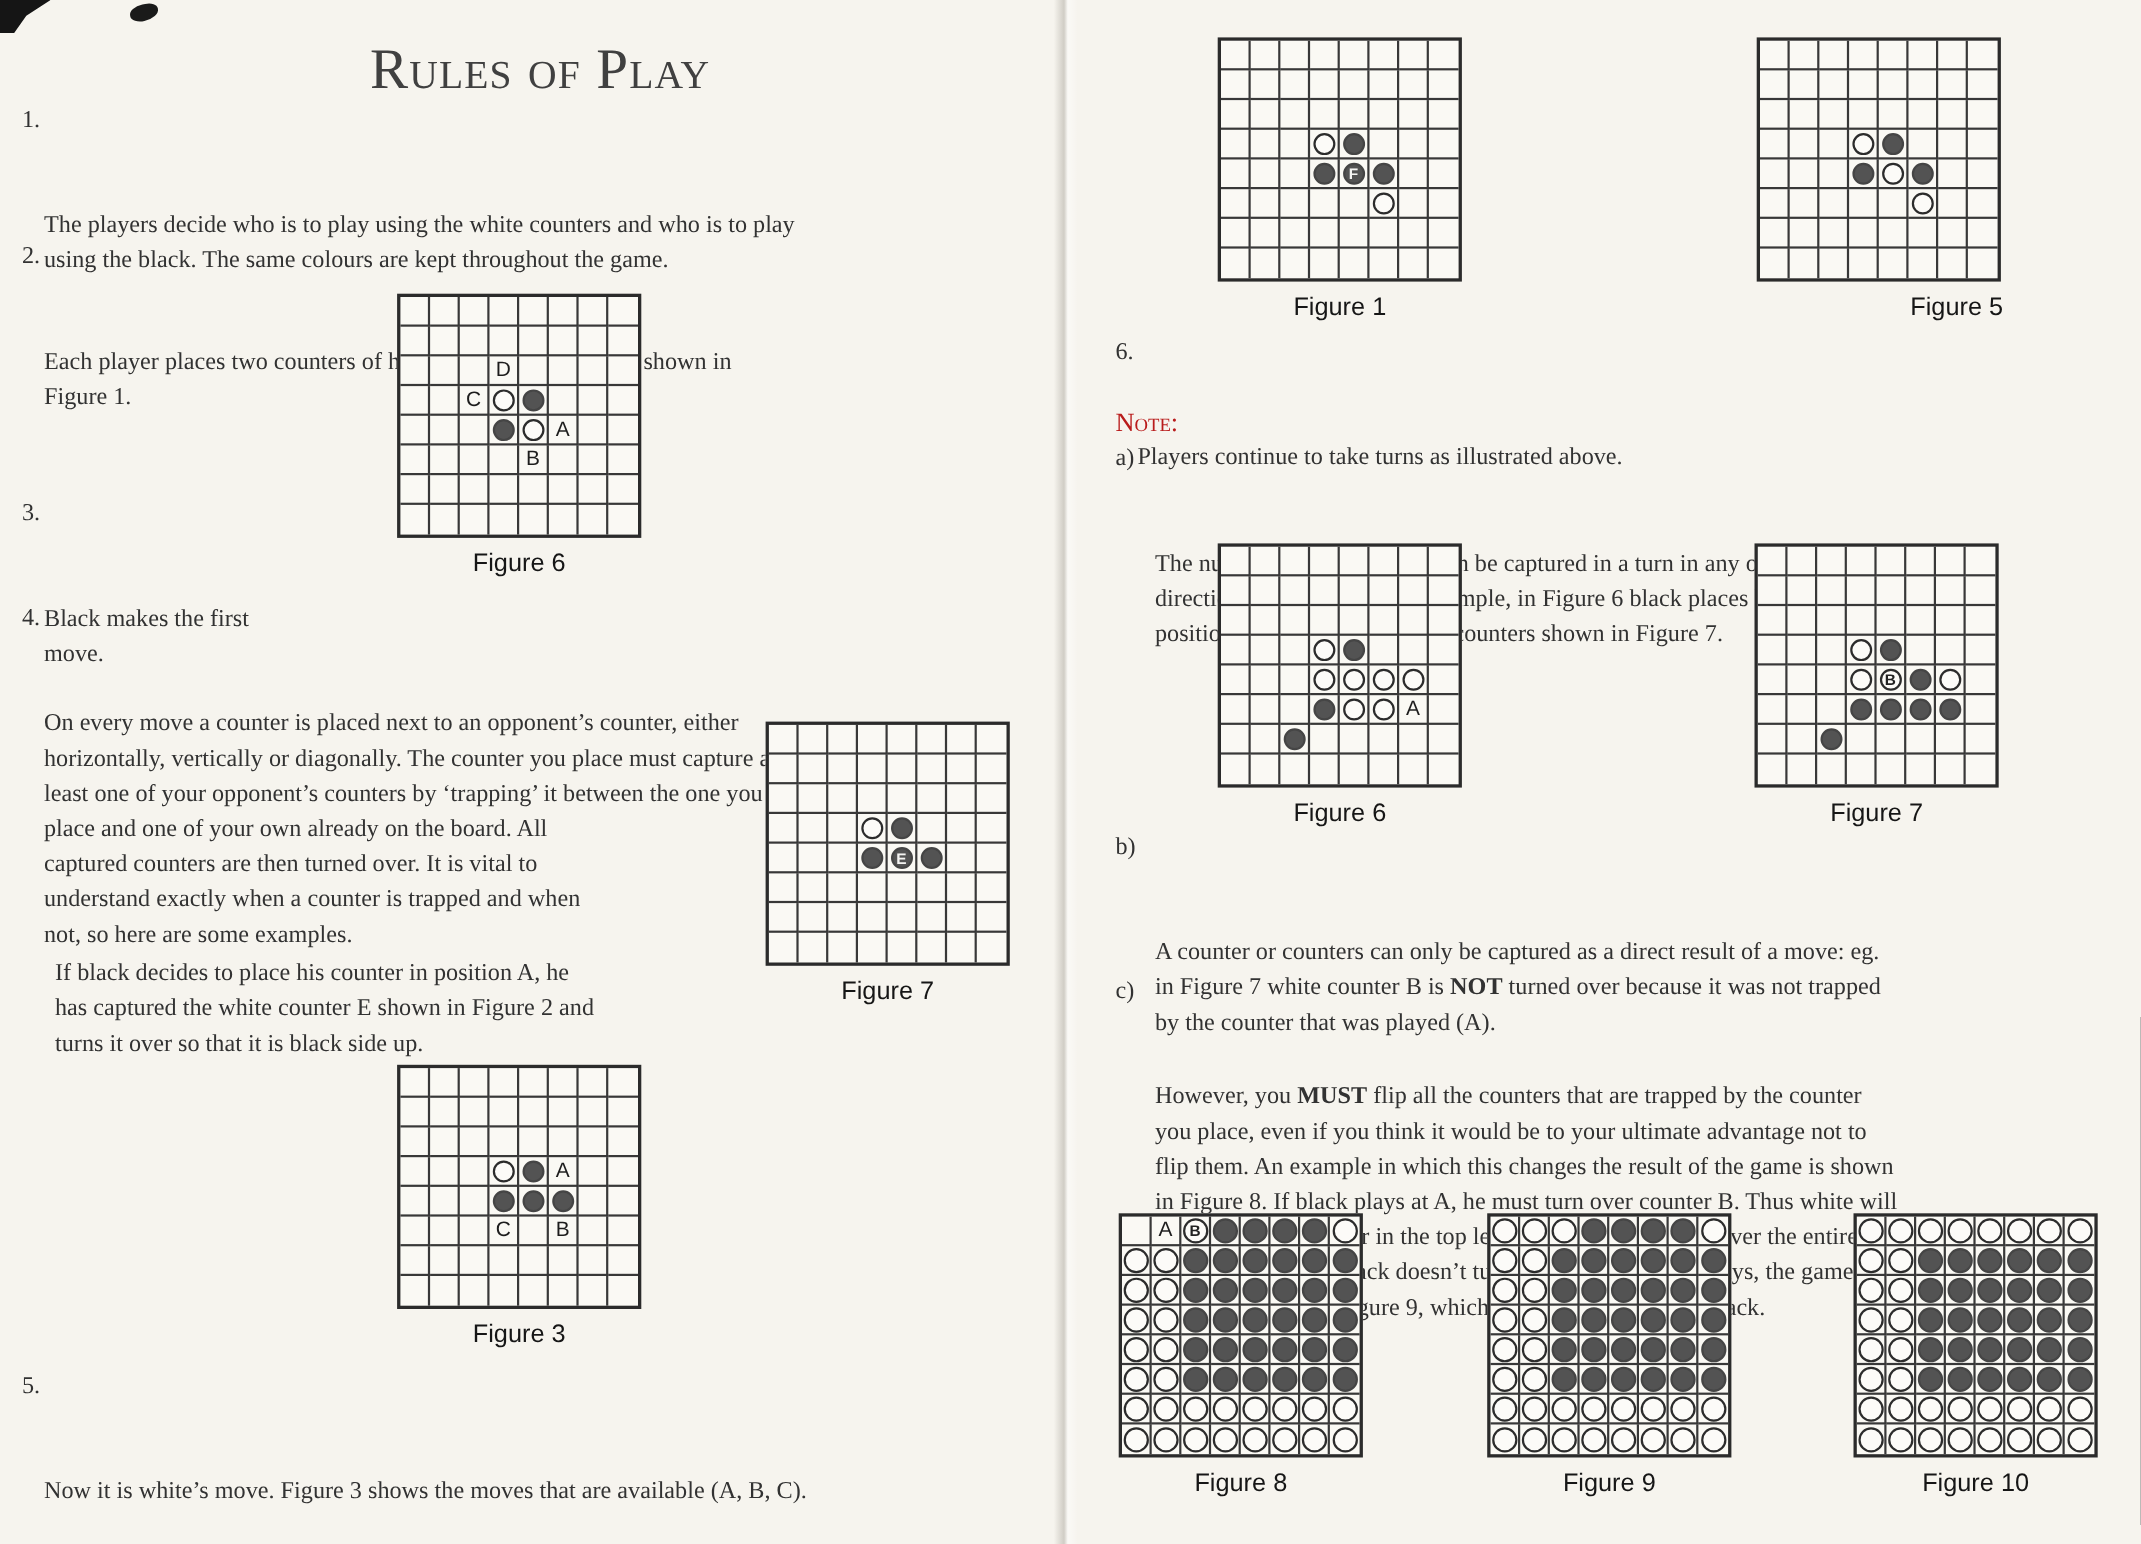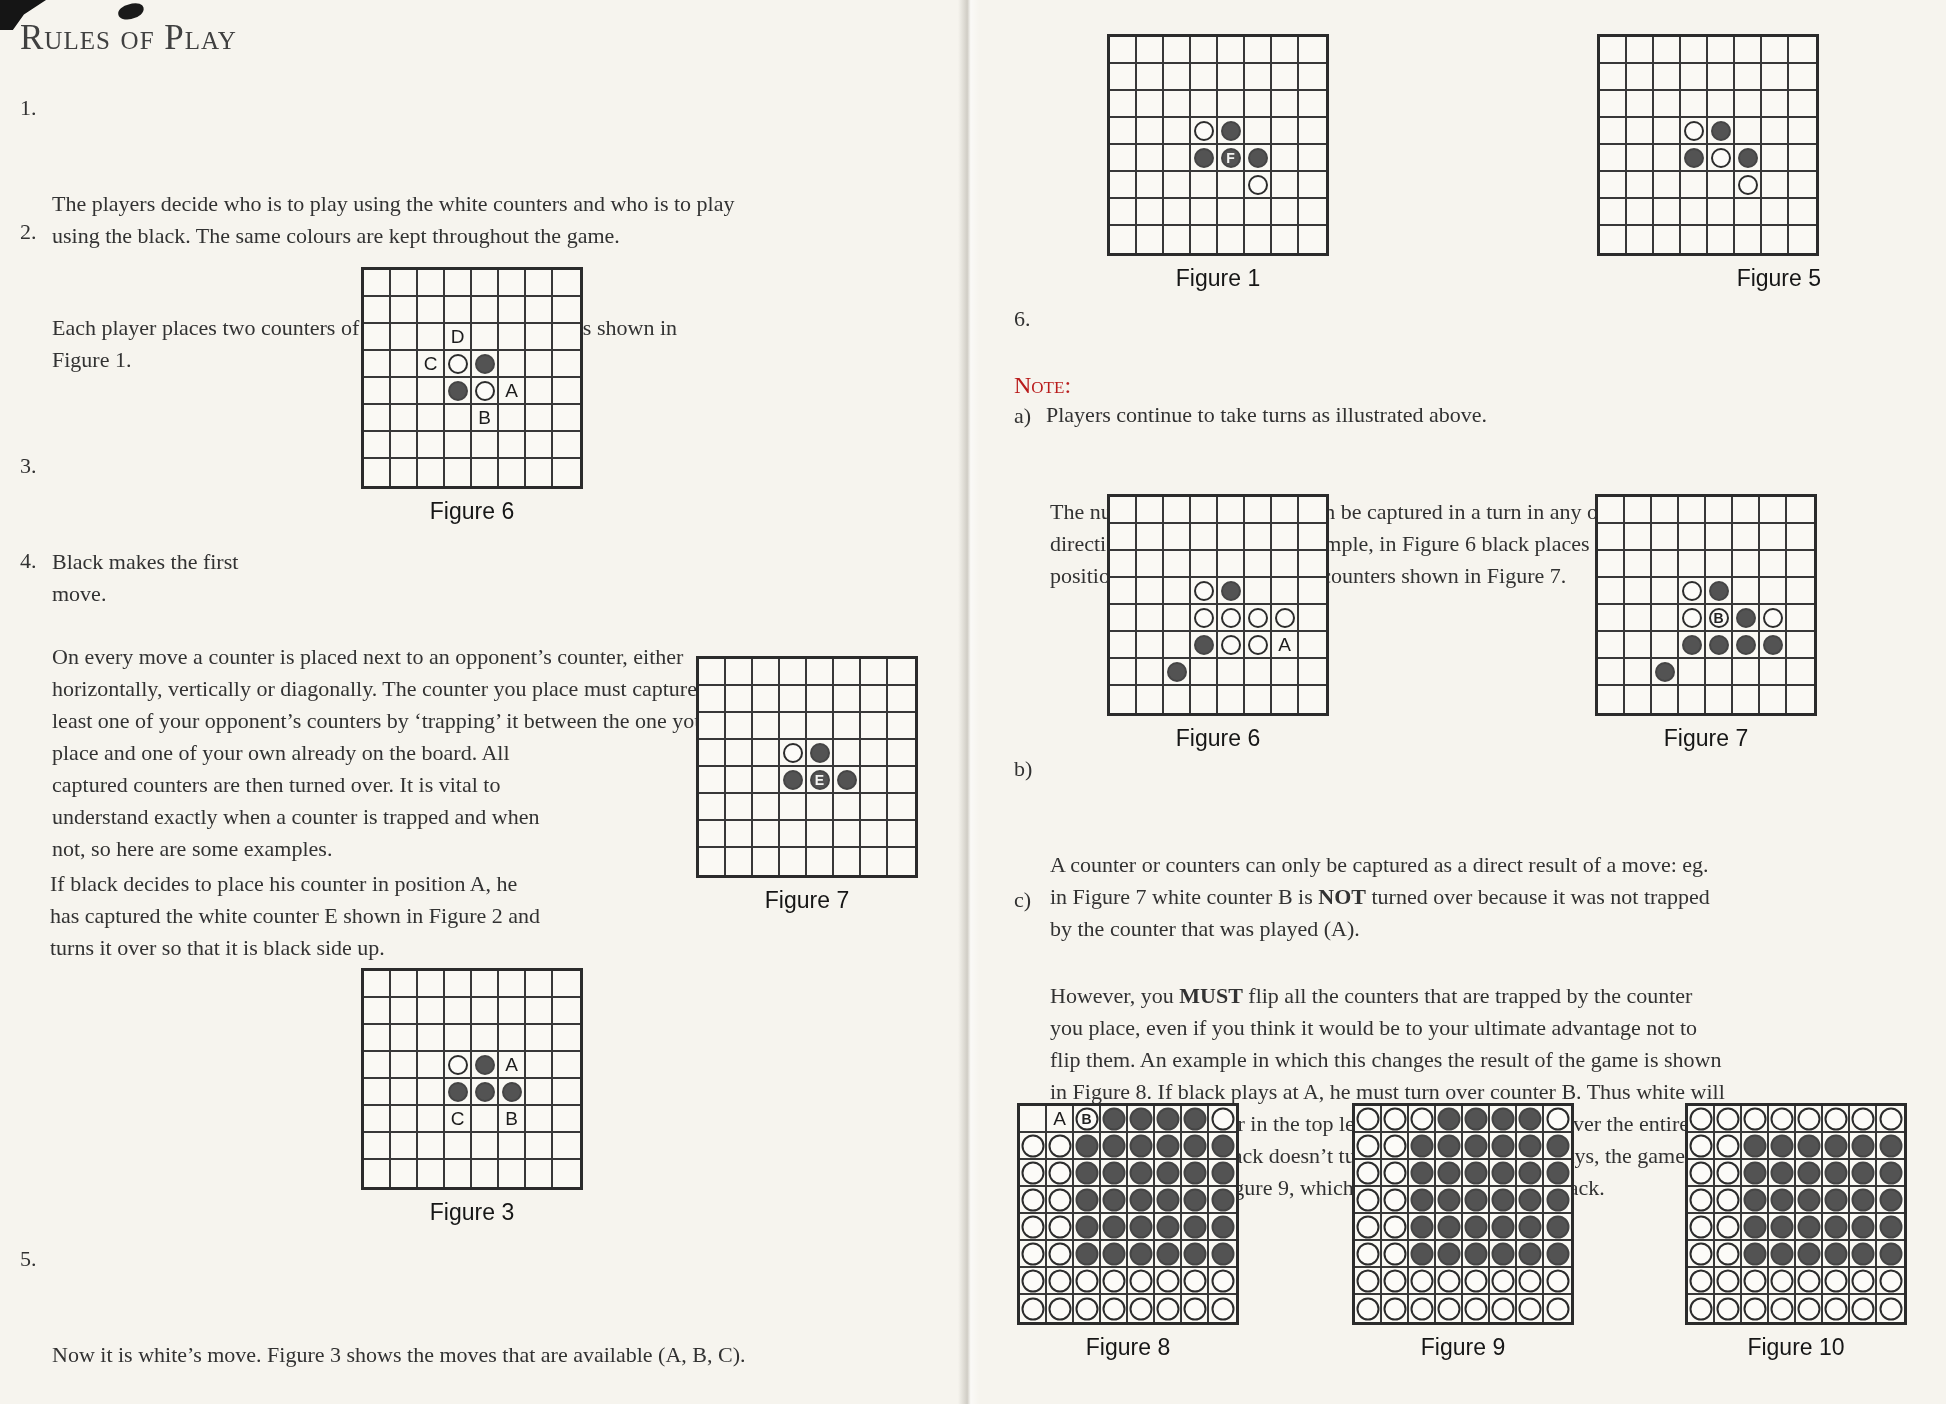--- a/index.html
+++ b/index.html
@@ -6,25 +6,25 @@
   .page{position:relative;width:1946px;height:1404px;background:#f6f4ee;
         font-family:"Liberation Serif",serif;color:#333;overflow:hidden;}
   
   .corner-blob{position:absolute;left:0;top:0;width:46px;height:30px;background:#151515;
         clip-path:polygon(0 0,100% 0,52% 48%,28% 100%,0 100%);}
   .blob-2{position:absolute;left:118px;top:4px;width:26px;height:15px;background:#1a1a1a;
         border-radius:50% 40% 55% 45%;transform:rotate(-12deg);}
   .fold{position:absolute;left:958px;top:0;width:22px;height:100%;
         background:linear-gradient(90deg,rgba(0,0,0,0) 0%,rgba(110,104,92,.28) 42%,rgba(255,255,255,.5) 58%,rgba(0,0,0,0) 100%);}
   
-  .title{position:absolute;left:20px;top:18px;width:910px;margin:0;text-align:left;
-        font-variant:small-caps;font-weight:normal;font-size:35px;letter-spacing:1px;color:#404040;}
+  .title{position:absolute;left:20px;top:18px;width:910px;margin:16px;text-align:center;
+        font-variant:small-caps;font-weight:normal;font-size:52px;letter-spacing:1px;color:#404040;}
   .li,.para{position:absolute;font-size:22px;line-height:32px;white-space:pre-wrap;color:#323232;}
   .li .num{position:absolute;left:0;top:0;white-space:nowrap;}
-  .li .txt{margin-left:32px;}
+  .li .txt{margin-left:20px;}
   .li.note .txt{margin-left:36px;}
   .b{font-weight:bold;}
   .note-label{position:absolute;font-variant:small-caps;font-size:24px;color:#b91c1c;}
   
   .fig{position:absolute;width:226px;margin:0;text-align:center;}
   .board{display:grid;grid-template-columns:repeat(8,27px);grid-auto-rows:27px;
         border:3px solid #2b2b2b;background:#faf9f4;width:216px;margin:0 auto;}
   .cell{position:relative;box-sizing:border-box;border-right:2px solid #383838;border-bottom:2px solid #383838;}
   .cell:nth-child(8n){border-right:none;}
   .cell:nth-child(n+57){border-bottom:none;}

